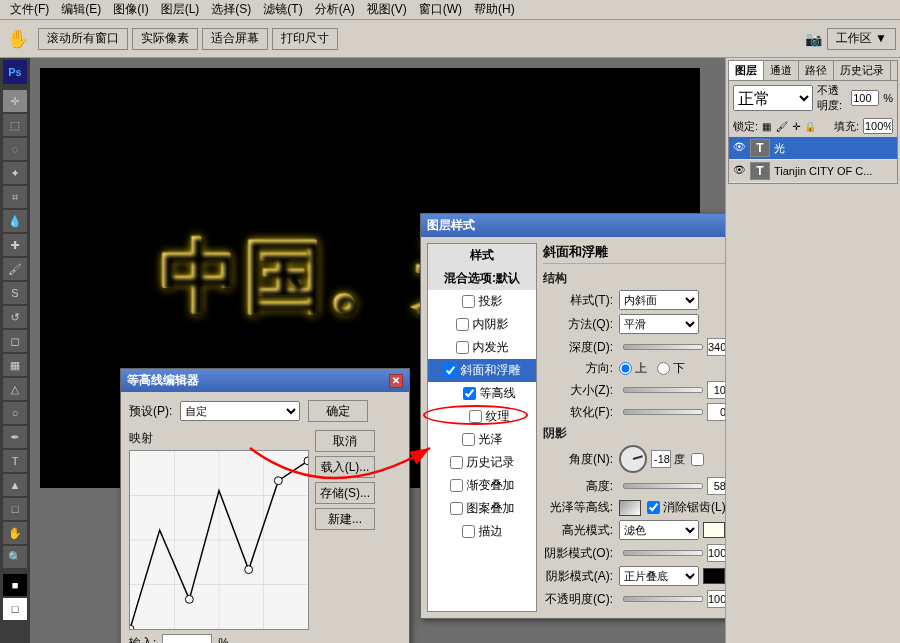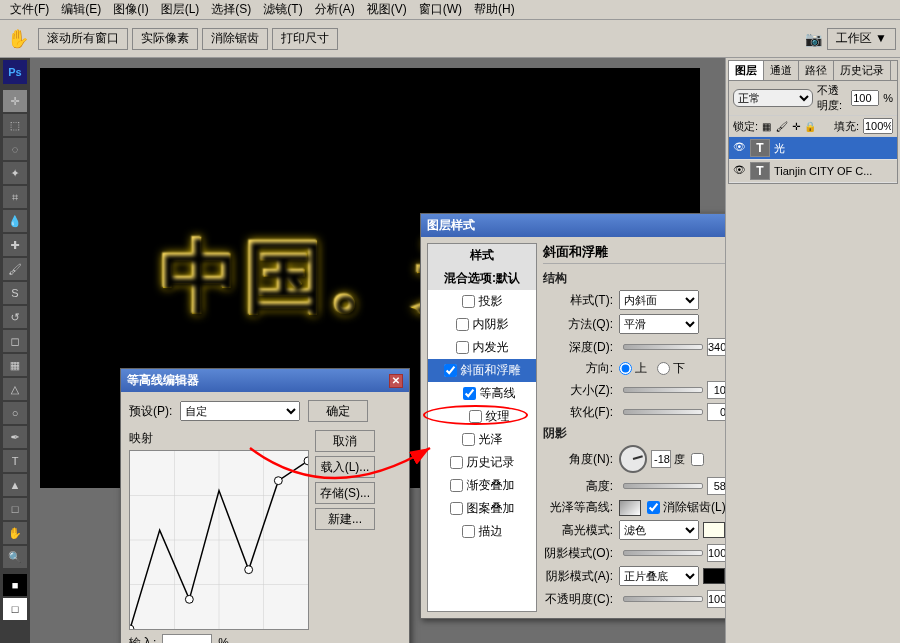--- a/index.html
+++ b/index.html
@@ -167,23 +167,22 @@
     }
     .layers-toolbar {
       display: flex;
       align-items: center;
       padding: 2px 4px;
       font-size: 11px;
       gap: 4px;
       border-bottom: 1px solid #ccc;
     }
     .layers-toolbar select {
-      font-size: 11px;
-      height: 18px;
-      border-radius: 6px;
+      font-size: 16px;
+      height: 26px;
     }
     .layers-row {
       display: flex;
       align-items: center;
       padding: 2px 4px;
       font-size: 11px;
       border-bottom: 1px solid #e0e0e0;
       background: #d4d0c8;
     }
     .layers-row.active { background: #316ac5; color: #fff; }
@@ -423,21 +422,21 @@
   <span>分析(A)</span>
   <span>视图(V)</span>
   <span>窗口(W)</span>
   <span>帮助(H)</span>
 </div>
 
 <div class="toolbar">
   <div class="toolbar-hand">✋</div>
   <button class="toolbar-btn">滚动所有窗口</button>
   <button class="toolbar-btn">实际像素</button>
-  <button class="toolbar-btn">消除锯齿</button>
+  <button class="toolbar-btn">适合屏幕</button>
   <button class="toolbar-btn">打印尺寸</button>
   <div class="toolbar-right">
     <span style="font-size:14px;">📷</span>
     <button class="toolbar-btn">工作区 ▼</button>
   </div>
 </div>
 
 <div class="main-area">
 
   <div class="left-panel">

